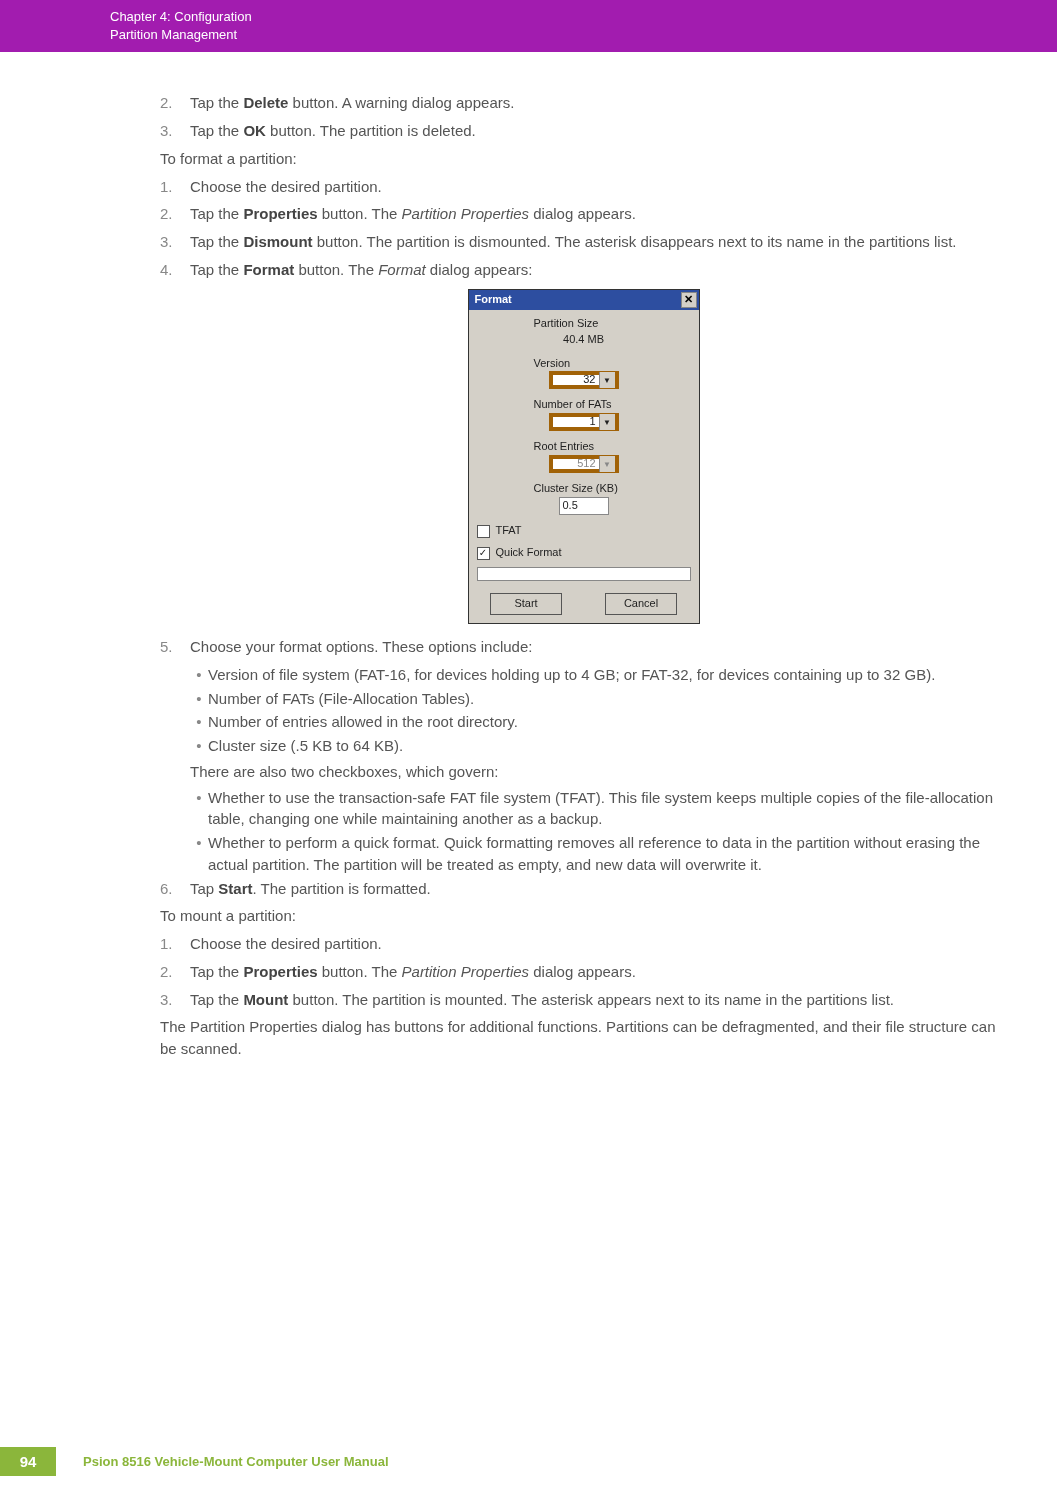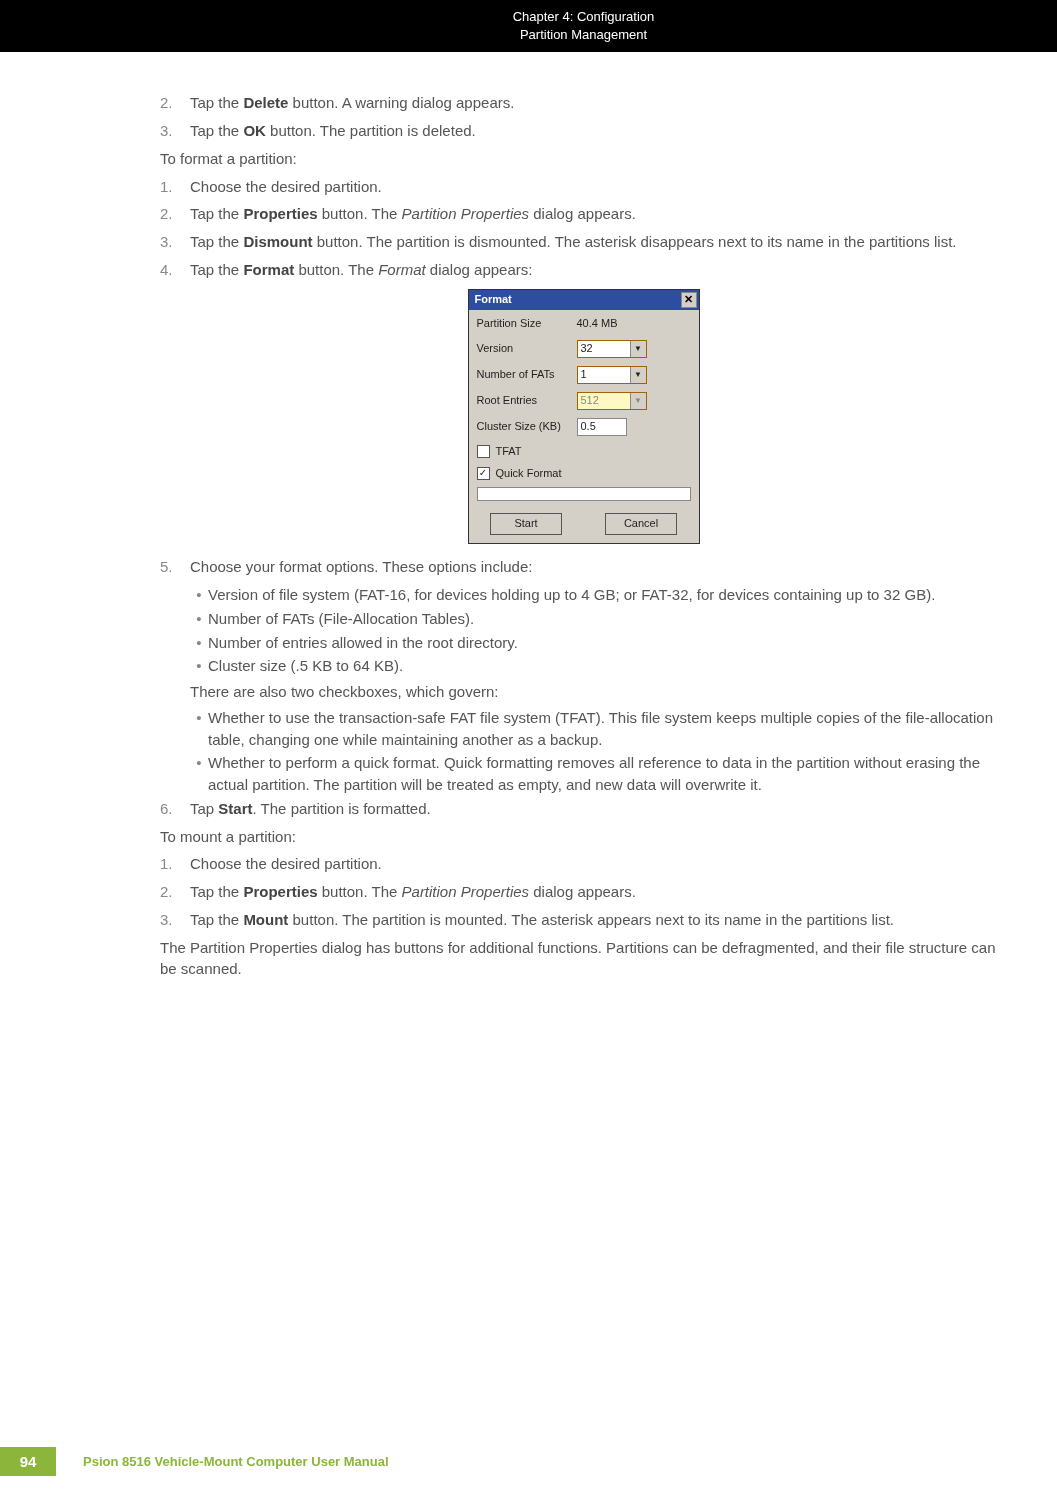--- a/index.html
+++ b/index.html
@@ -5,26 +5,25 @@
   * { box-sizing: border-box; margin: 0; padding: 0; }
   body {
     font-family: "Segoe UI", Arial, sans-serif;
     background: #ffffff;
     color: #4a4a4a;
     width: 1057px;
     height: 1504px;
     position: relative;
   }
   .header-band {
-    background: #000000;
+    background: #a21caf;
     color: #ffffff;
     padding: 8px 0 8px 110px;
     font-size: 13px;
     line-height: 1.4;
-    text-align: center;
   }
   .content {
     padding: 40px 50px 0 160px;
     font-size: 15px;
     line-height: 1.45;
     color: #555;
   }
   .ol-item {
     display: flex;
     margin-bottom: 6px;
@@ -86,32 +85,34 @@
     border: 1px solid #888;
     font-size: 11px;
     font-weight: bold;
     cursor: pointer;
   }
   .dlg-body { padding: 6px 8px 4px 8px; }
   .dlg-row {
     display: flex;
     align-items: center;
     margin-bottom: 8px;
+    flex-direction: column;
   }
   .dlg-label { width: 100px; }
   .dlg-val { flex: 1; }
   .combo {
     display: flex;
     align-items: center;
     background: #fff;
-    border: 1px solid #a16207;
+    border: 4px solid #a16207;
     height: 18px;
     width: 70px;
-  }
-  .combo.disabled { background: #fef9c3; color: #888; }
+    text-align: right;
+  }
+  .combo.disabled { background: #ffffff; color: #888; }
   .combo-input {
     flex: 1;
     padding: 0 3px;
     font-size: 11px;
     font-family: Tahoma, Arial, sans-serif;
     background: transparent;
   }
   .combo-btn {
     width: 16px;
     height: 16px;

